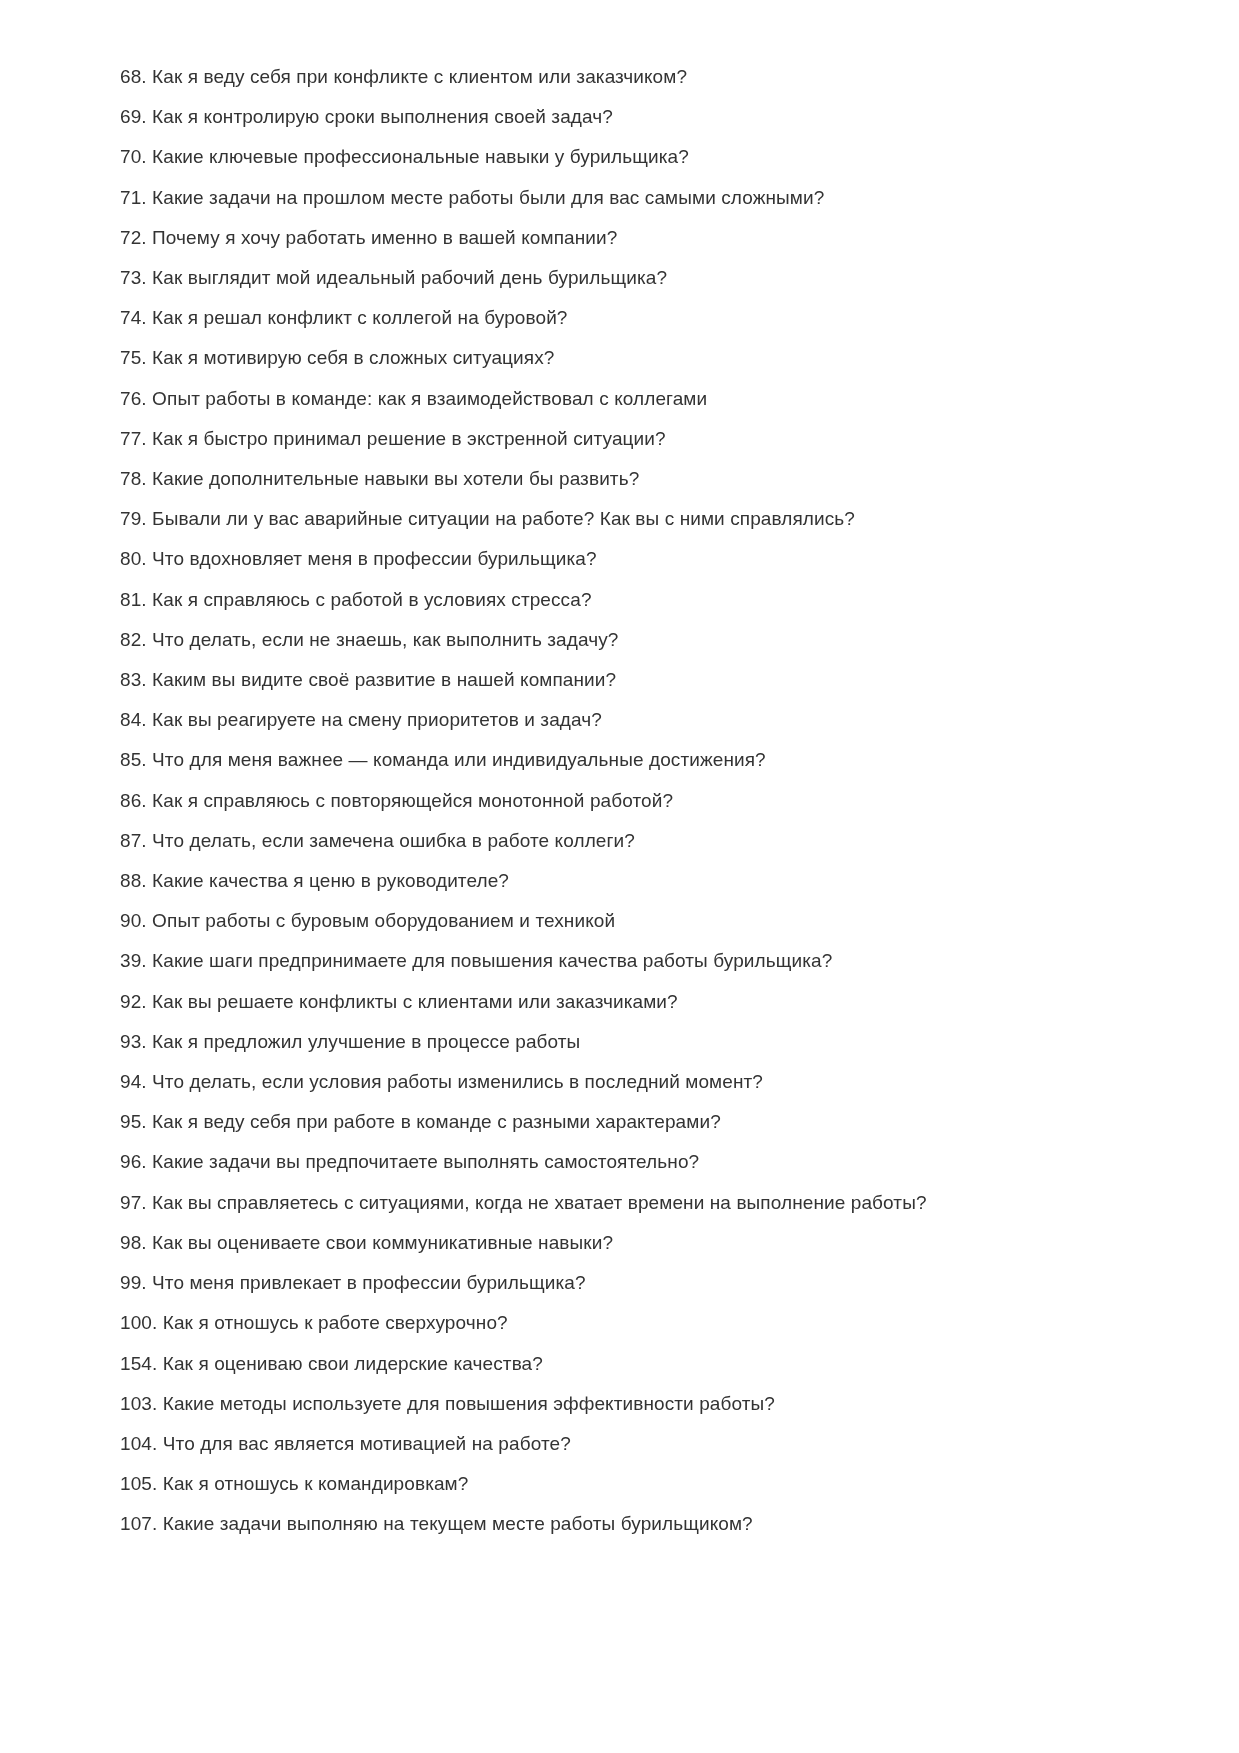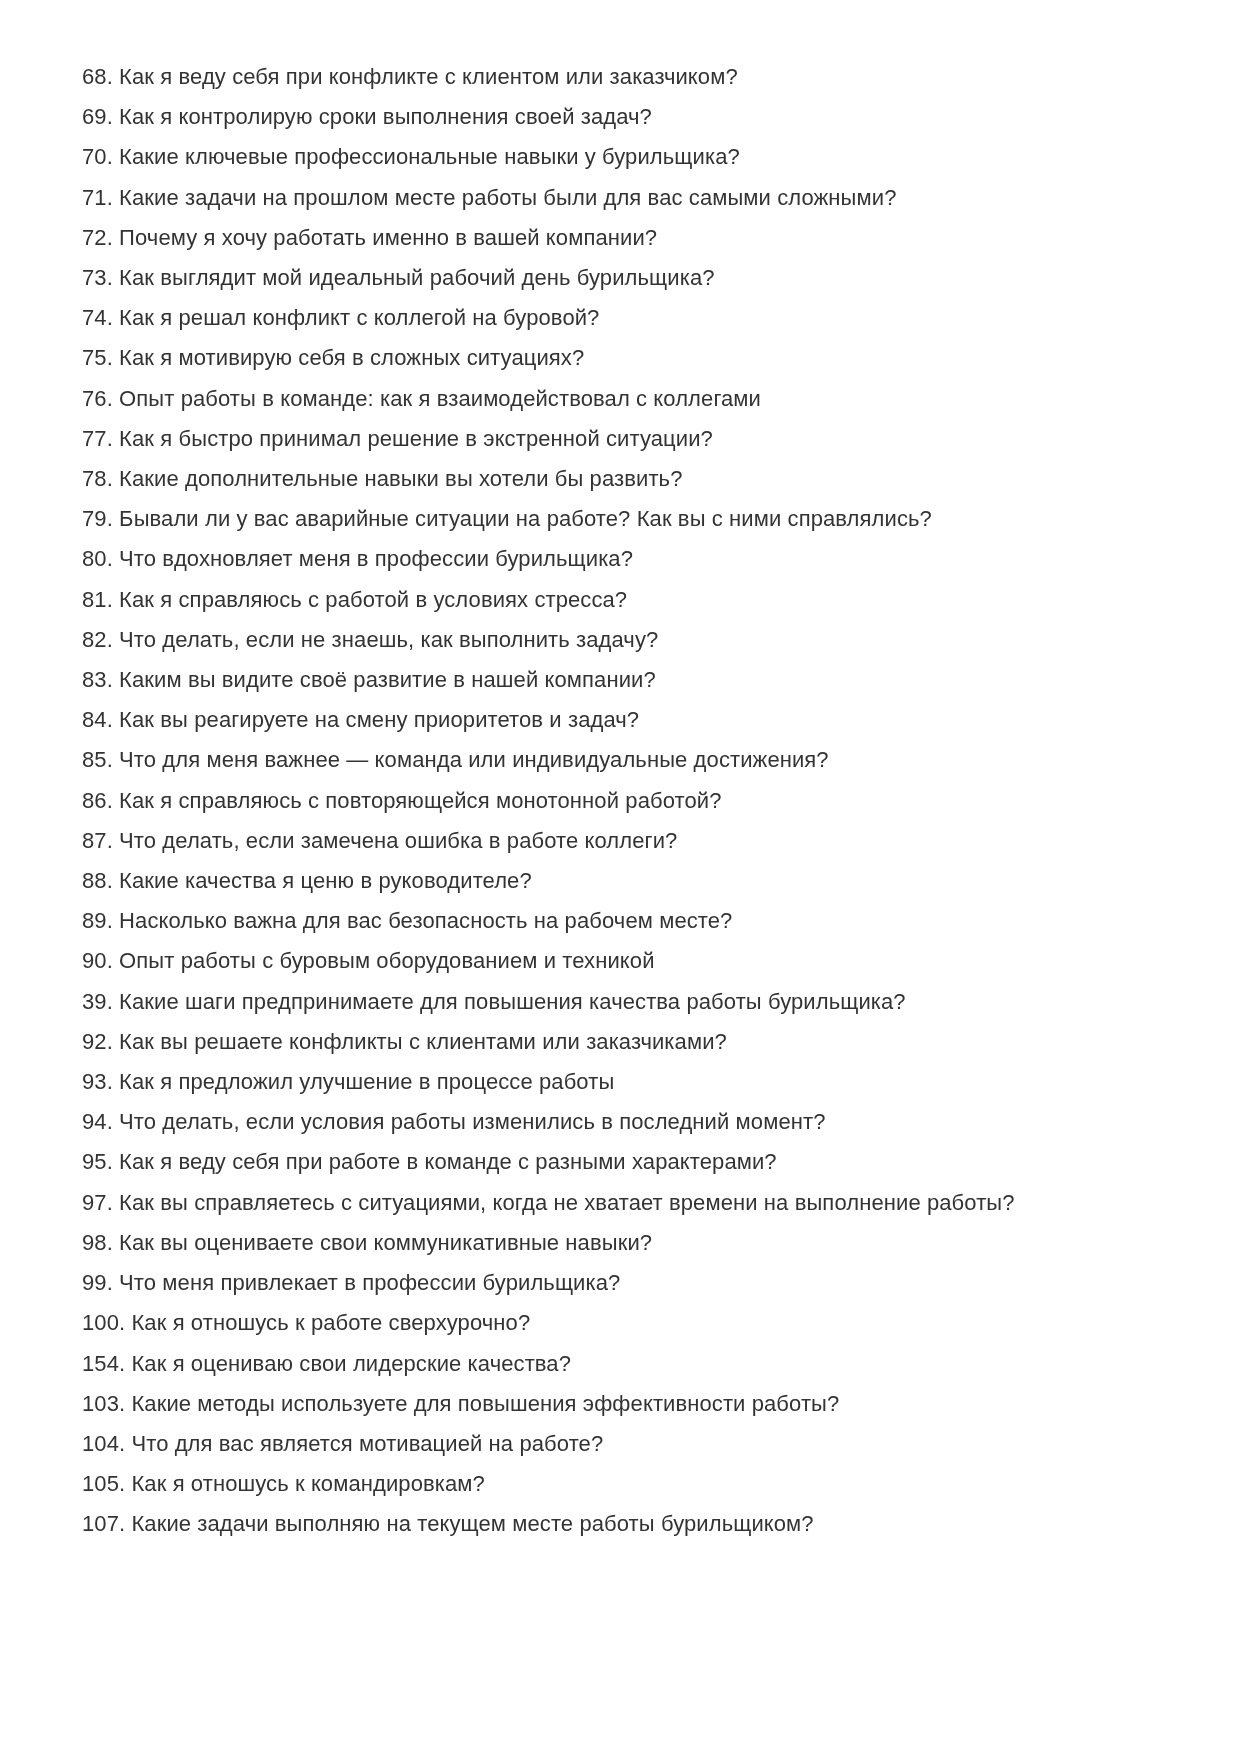--- a/index.html
+++ b/index.html
@@ -20,24 +20,25 @@
     height: 1753px;
     padding: 57px 30px 0 82px;
     background: #ffffff;
   }
   ol.question-list {
     list-style: none;
     margin: 0;
     padding: 0;
   }
   ol.question-list li {
-    font-size: 22px;
+    font-size: 19px;
     line-height: 40.2px;
     white-space: nowrap;
     letter-spacing: 0.1px;
+    margin-left: 38px;
   }
 </style>
 </head>
 <body>
 
 <main class="page">
   <ol class="question-list">
       <li><span>68.</span> <span>Как я веду себя при конфликте с клиентом или заказчиком?</span></li>
       <li><span>69.</span> <span>Как я контролирую сроки выполнения своей задач?</span></li>
       <li><span>70.</span> <span>Какие ключевые профессиональные навыки у бурильщика?</span></li>
@@ -52,27 +53,27 @@
       <li><span>79.</span> <span>Бывали ли у вас аварийные ситуации на работе? Как вы с ними справлялись?</span></li>
       <li><span>80.</span> <span>Что вдохновляет меня в профессии бурильщика?</span></li>
       <li><span>81.</span> <span>Как я справляюсь с работой в условиях стресса?</span></li>
       <li><span>82.</span> <span>Что делать, если не знаешь, как выполнить задачу?</span></li>
       <li><span>83.</span> <span>Каким вы видите своё развитие в нашей компании?</span></li>
       <li><span>84.</span> <span>Как вы реагируете на смену приоритетов и задач?</span></li>
       <li><span>85.</span> <span>Что для меня важнее — команда или индивидуальные достижения?</span></li>
       <li><span>86.</span> <span>Как я справляюсь с повторяющейся монотонной работой?</span></li>
       <li><span>87.</span> <span>Что делать, если замечена ошибка в работе коллеги?</span></li>
       <li><span>88.</span> <span>Какие качества я ценю в руководителе?</span></li>
-      <li><span>89.</span> <span>Насколько важна для вас безопасность на рабочем месте?</span></li>
       <li><span>90.</span> <span>Опыт работы с буровым оборудованием и техникой</span></li>
       <li><span>39.</span> <span>Какие шаги предпринимаете для повышения качества работы бурильщика?</span></li>
       <li><span>92.</span> <span>Как вы решаете конфликты с клиентами или заказчиками?</span></li>
       <li><span>93.</span> <span>Как я предложил улучшение в процессе работы</span></li>
       <li><span>94.</span> <span>Что делать, если условия работы изменились в последний момент?</span></li>
       <li><span>95.</span> <span>Как я веду себя при работе в команде с разными характерами?</span></li>
+      <li><span>96.</span> <span>Какие задачи вы предпочитаете выполнять самостоятельно?</span></li>
       <li><span>97.</span> <span>Как вы справляетесь с ситуациями, когда не хватает времени на выполнение работы?</span></li>
       <li><span>98.</span> <span>Как вы оцениваете свои коммуникативные навыки?</span></li>
       <li><span>99.</span> <span>Что меня привлекает в профессии бурильщика?</span></li>
       <li><span>100.</span> <span>Как я отношусь к работе сверхурочно?</span></li>
       <li><span>154.</span> <span>Как я оцениваю свои лидерские качества?</span></li>
       <li><span>103.</span> <span>Какие методы используете для повышения эффективности работы?</span></li>
       <li><span>104.</span> <span>Что для вас является мотивацией на работе?</span></li>
       <li><span>105.</span> <span>Как я отношусь к командировкам?</span></li>
       <li><span>107.</span> <span>Какие задачи выполняю на текущем месте работы бурильщиком?</span></li>
     </ol>

